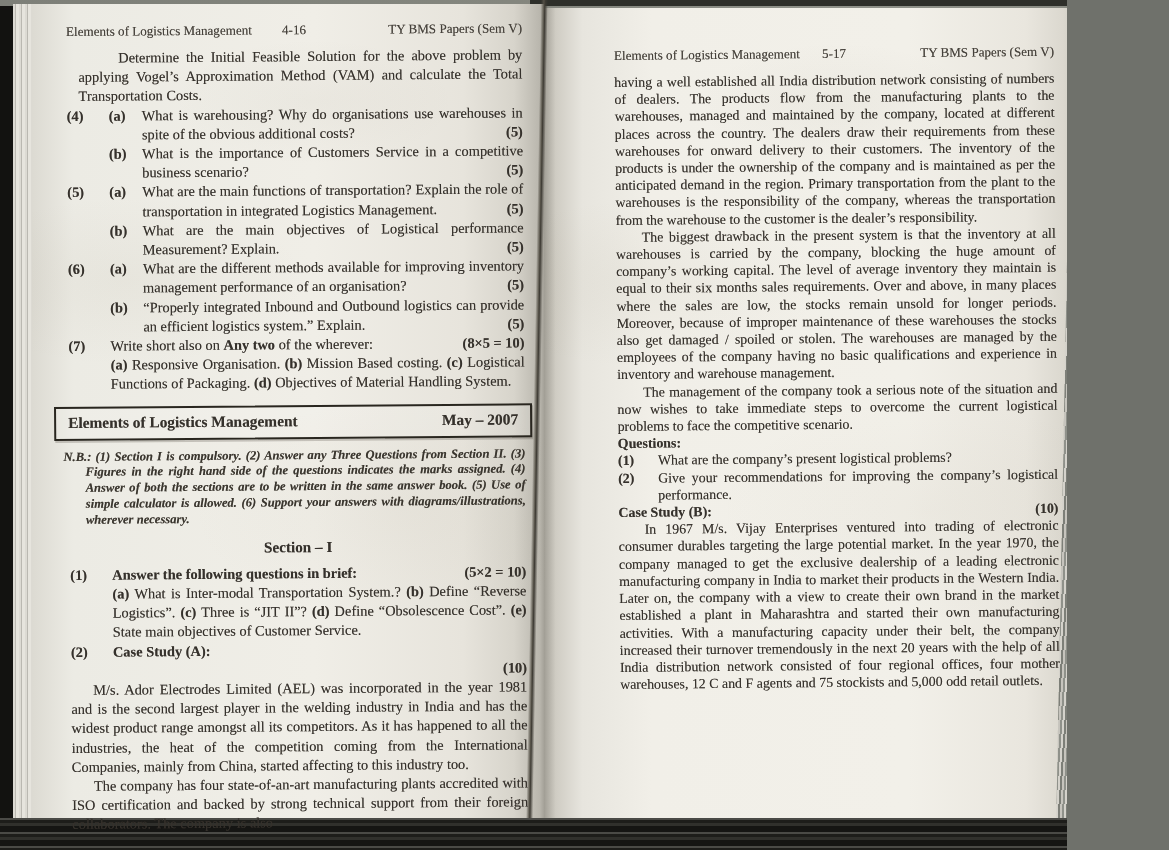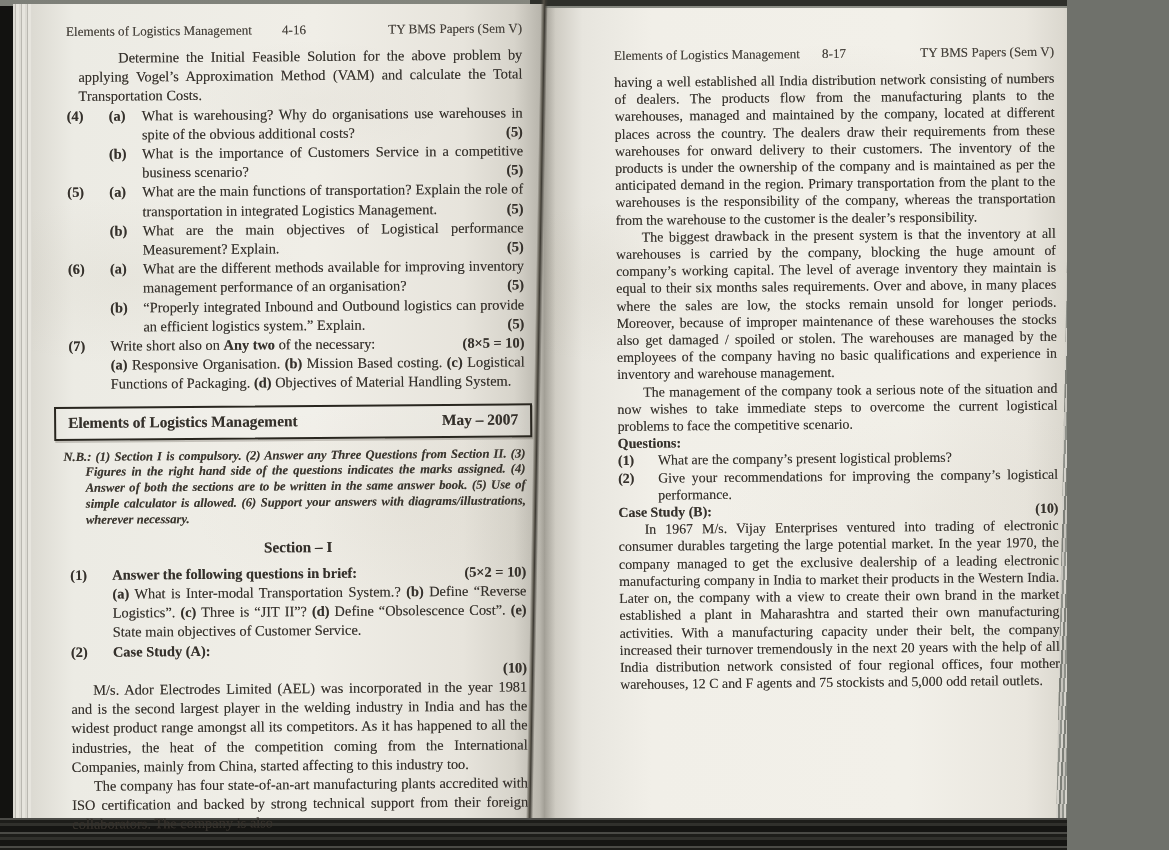--- a/index.html
+++ b/index.html
@@ -104,21 +104,21 @@
     </div>
     <div class="qrow">
       <span class="b"></span>
       <span class="b">(b)</span>
       <div class="qtext"><span>“Properly integrated Inbound and Outbound logistics can provide an efficient logistics system.” Explain.</span><span class="marks">(5)</span></div>
     </div>
 
     <div class="qrow2">
       <span class="b">(7)</span>
       <div class="lineflex">
-        <span><span>Write short also on </span><span class="b">Any two</span><span> of the necessary:</span></span>
+        <span><span>Write short also on </span><span class="b">Any two</span><span> of the wherever:</span></span>
         <span class="b">(8×5 = 10)</span>
       </div>
     </div>
     <div class="opts"><span class="b">(a)</span><span> Responsive Organisation. </span><span class="b">(b)</span><span> Mission Based costing. </span><span class="b">(c)</span><span> Logistical Functions of Packaging. </span><span class="b">(d)</span><span> Objectives of Material Handling System.</span></div>
 
     <div class="exam-box">
       <span>Elements of Logistics Management</span>
       <span>May – 2007</span>
     </div>
 
@@ -142,21 +142,21 @@
         <div class="marksline">(10)</div>
       </div>
     </div>
     <p class="cs-para" style="margin:0;">M/s. Ador Electrodes Limited (AEL) was incorporated in the year 1981 and is the second largest player in the welding industry in India and has the widest product range amongst all its competitors. As it has happened to all the industries, the heat of the competition coming from the International Companies, mainly from China, started affecting to this industry too.</p>
     <p class="cs-para" style="margin:0;">The company has four state-of-an-art manufacturing plants accredited with ISO certification and backed by strong technical support from their foreign collaborators. The company is also</p>
   </div>
 
   <div class="content content-r soft">
     <div class="phead">
       <span>Elements of Logistics Management</span>
-      <span class="mid">8-17</span>
+      <span class="mid">5-17</span>
       <span class="rgt">TY BMS Papers (Sem V)</span>
     </div>
 
     <p class="r-para cont" style="margin:0;">having a well established all India distribution network consisting of numbers of dealers. The products flow from the manufacturing plants to the warehouses, managed and maintained by the company, located at different places across the country. The dealers draw their requirements from these warehouses for onward delivery to their customers. The inventory of the products is under the ownership of the company and is maintained as per the anticipated demand in the region. Primary transportation from the plant to the warehouses is the responsibility of the company, whereas the transportation from the warehouse to the customer is the dealer’s responsibility.</p>
     <p class="r-para" style="margin:0;">The biggest drawback in the present system is that the inventory at all warehouses is carried by the company, blocking the huge amount of company’s working capital. The level of average inventory they maintain is equal to their six months sales requirements. Over and above, in many places where the sales are low, the stocks remain unsold for longer periods. Moreover, because of improper maintenance of these warehouses the stocks also get damaged / spoiled or stolen. The warehouses are managed by the employees of the company having no basic qualifications and experience in inventory and warehouse management.</p>
     <p class="r-para" style="margin:0;">The management of the company took a serious note of the situation and now wishes to take immediate steps to overcome the current logistical problems to face the competitive scenario.</p>
 
     <div class="b">Questions:</div>
 
     <div class="qrow2" style="grid-template-columns:40px 1fr;">

